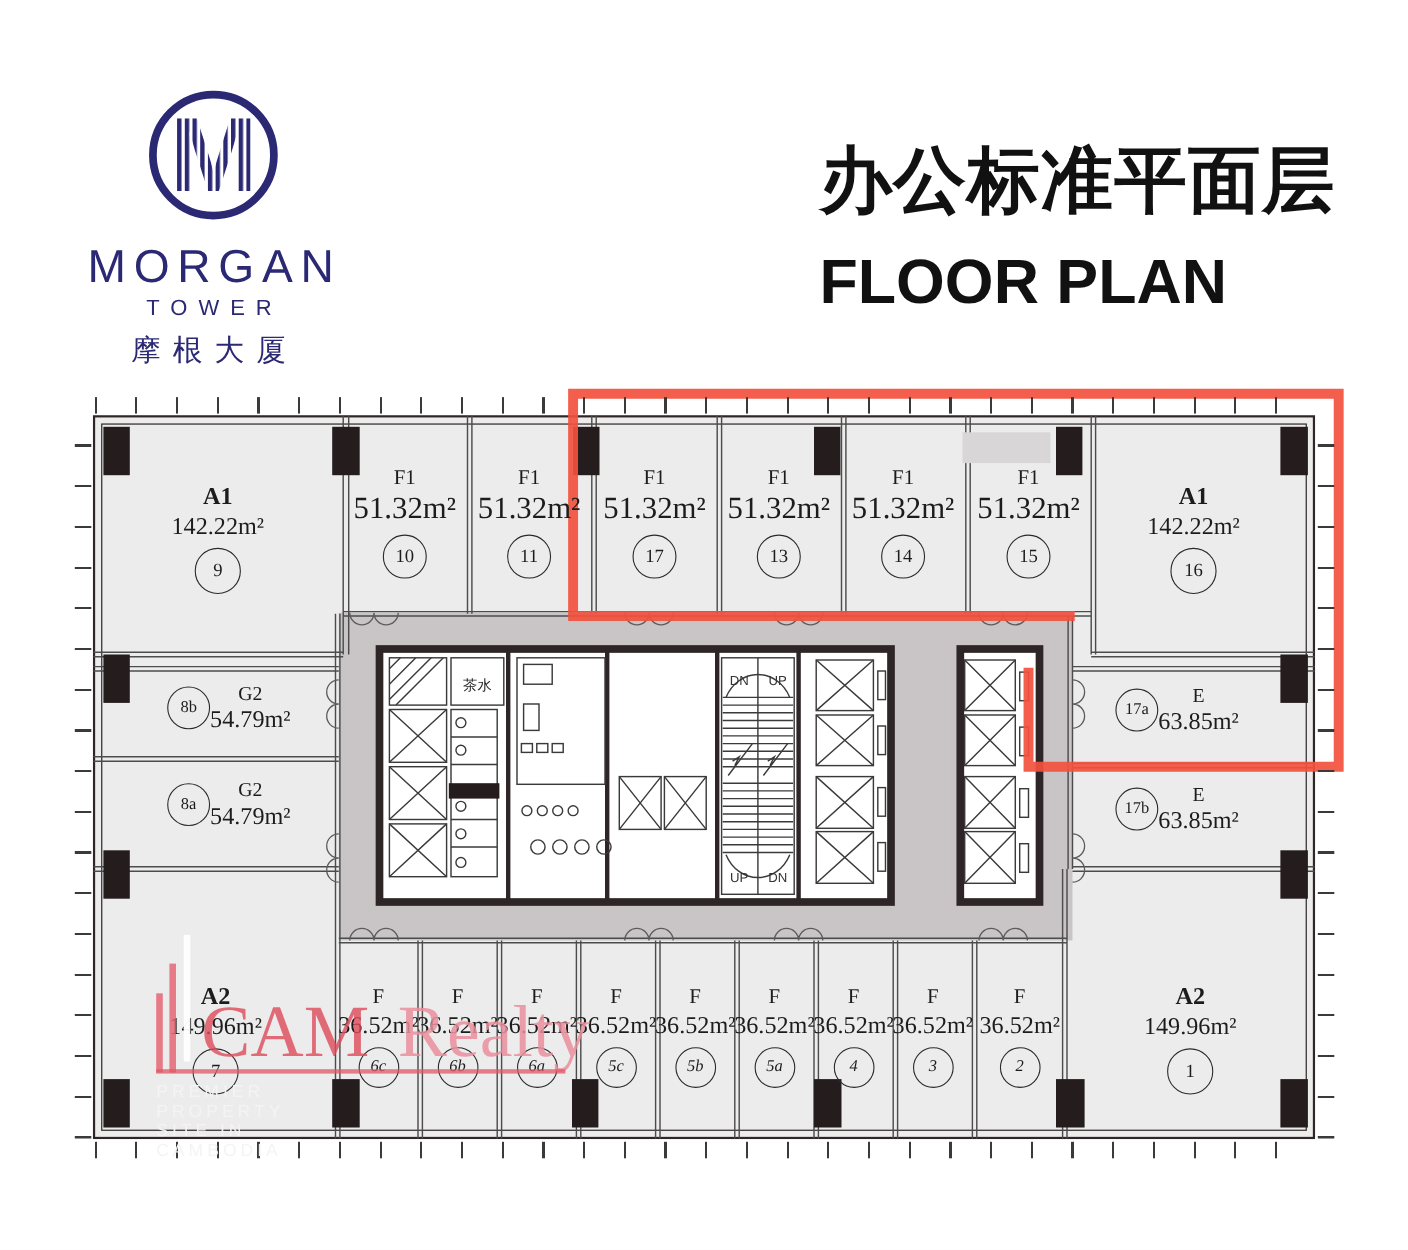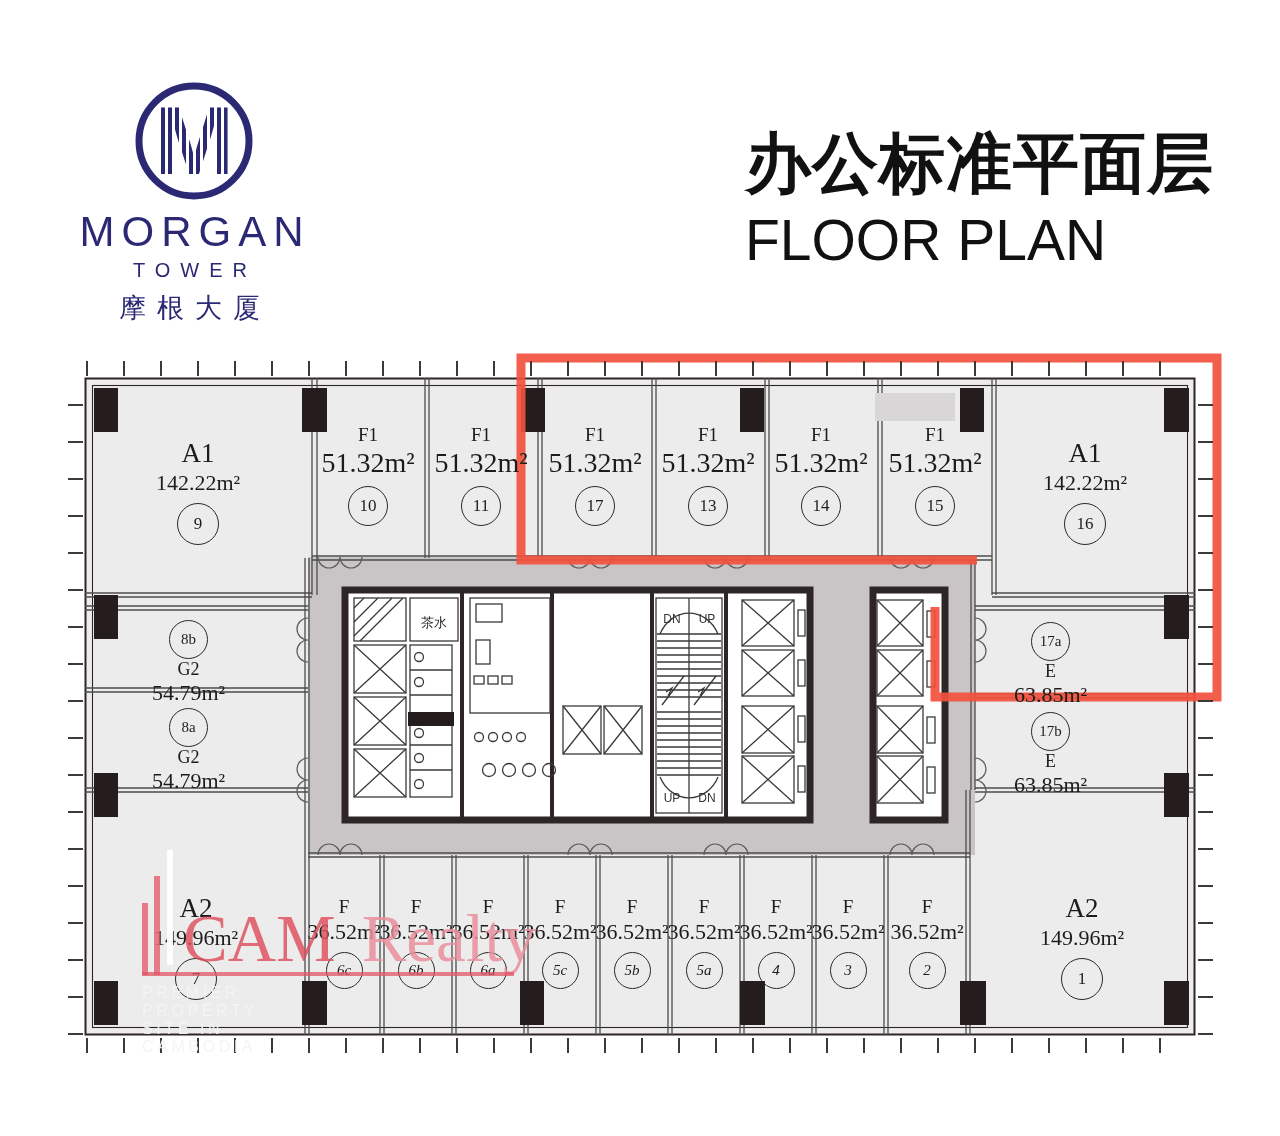--- a/index.html
+++ b/index.html
@@ -2,45 +2,45 @@
 <html><head>
 <meta charset="utf-8">
 <style>
   html,body{margin:0;padding:0;background:#fff;}
   .page{position:relative;width:1280px;height:1136px;background:#fff;overflow:hidden;
         font-family:"Liberation Serif",serif;color:#1c1c1c;}
   svg text{font-family:"Liberation Sans",sans-serif;}
   
   .logo{position:absolute;left:55px;top:68px;width:280px;text-align:center;color:#2b2973;}
   .logo .name{font-family:"Liberation Sans",sans-serif;font-size:42px;letter-spacing:7px;
-              font-weight:500;}
+              font-weight:500;margin-top:10px;}
   .logo .sub{font-family:"Liberation Sans",sans-serif;font-size:20px;letter-spacing:10px;
              font-weight:400;margin-top:3px;}
   .logo .cn{font-family:"Liberation Sans",sans-serif;font-size:27px;letter-spacing:11px;
             font-weight:500;margin-top:8px;}
   
   .title{position:absolute;left:745px;top:122px;font-family:"Liberation Sans",sans-serif;color:#111;}
   .title .zh{font-size:66px;font-weight:700;letter-spacing:1px;line-height:1.25;}
-  .title .en{font-size:57px;font-weight:400;letter-spacing:0px;margin-top:2px;}
+  .title .en{font-size:57px;font-weight:700;letter-spacing:0px;margin-top:18px;}
   
   .ticks{position:absolute;}
   .ticks.h{height:15px;background:repeating-linear-gradient(90deg,#3a3a3a 0 2px,transparent 2px 37px);}
   .ticks.v{width:15px;background:repeating-linear-gradient(0deg,#3a3a3a 0 2px,transparent 2px 37px);}
   
   .u{position:absolute;text-align:center;white-space:nowrap;}
   .u .t{font-size:19px;}
   .u .a{font-size:28px;margin-top:1px;}
   .u .c{width:38px;height:38px;line-height:38px;border:1.6px solid #2a2a2a;border-radius:50%;
         margin:7px auto 0;font-size:17px;}
-  .u.big .t{font-size:27px;}
+  .u.big .t{font-size:22px;font-weight:bold;}
   .u.big .a{font-size:22px;}
   .u.big .c{width:40px;height:40px;line-height:40px;}
   .u.fsmall .a{font-size:22px;}
   .u.fsmall .c{width:35px;height:35px;line-height:35px;font-size:15px;font-style:italic;}
-  .uh{position:absolute;display:flex;align-items:center;white-space:nowrap;flex-direction:column;}
+  .uh{position:absolute;display:flex;align-items:center;white-space:nowrap;}
   .uh .c{width:37px;height:37px;line-height:37px;border:1.6px solid #2a2a2a;border-radius:50%;
          font-size:15px;text-align:center;flex:0 0 auto;}
   .uh .col{text-align:center;}
   .uh .t{font-size:18px;}
   .uh .a{font-size:22px;}
   
   .wm{position:absolute;left:0;top:0;pointer-events:none;}
   .wm-bar{position:absolute;}
   .wm-text{position:absolute;left:183px;top:900px;font-family:"Liberation Serif",serif;font-size:67px;}
   .wm-text .wm-c{color:rgba(220,75,90,0.80);}

